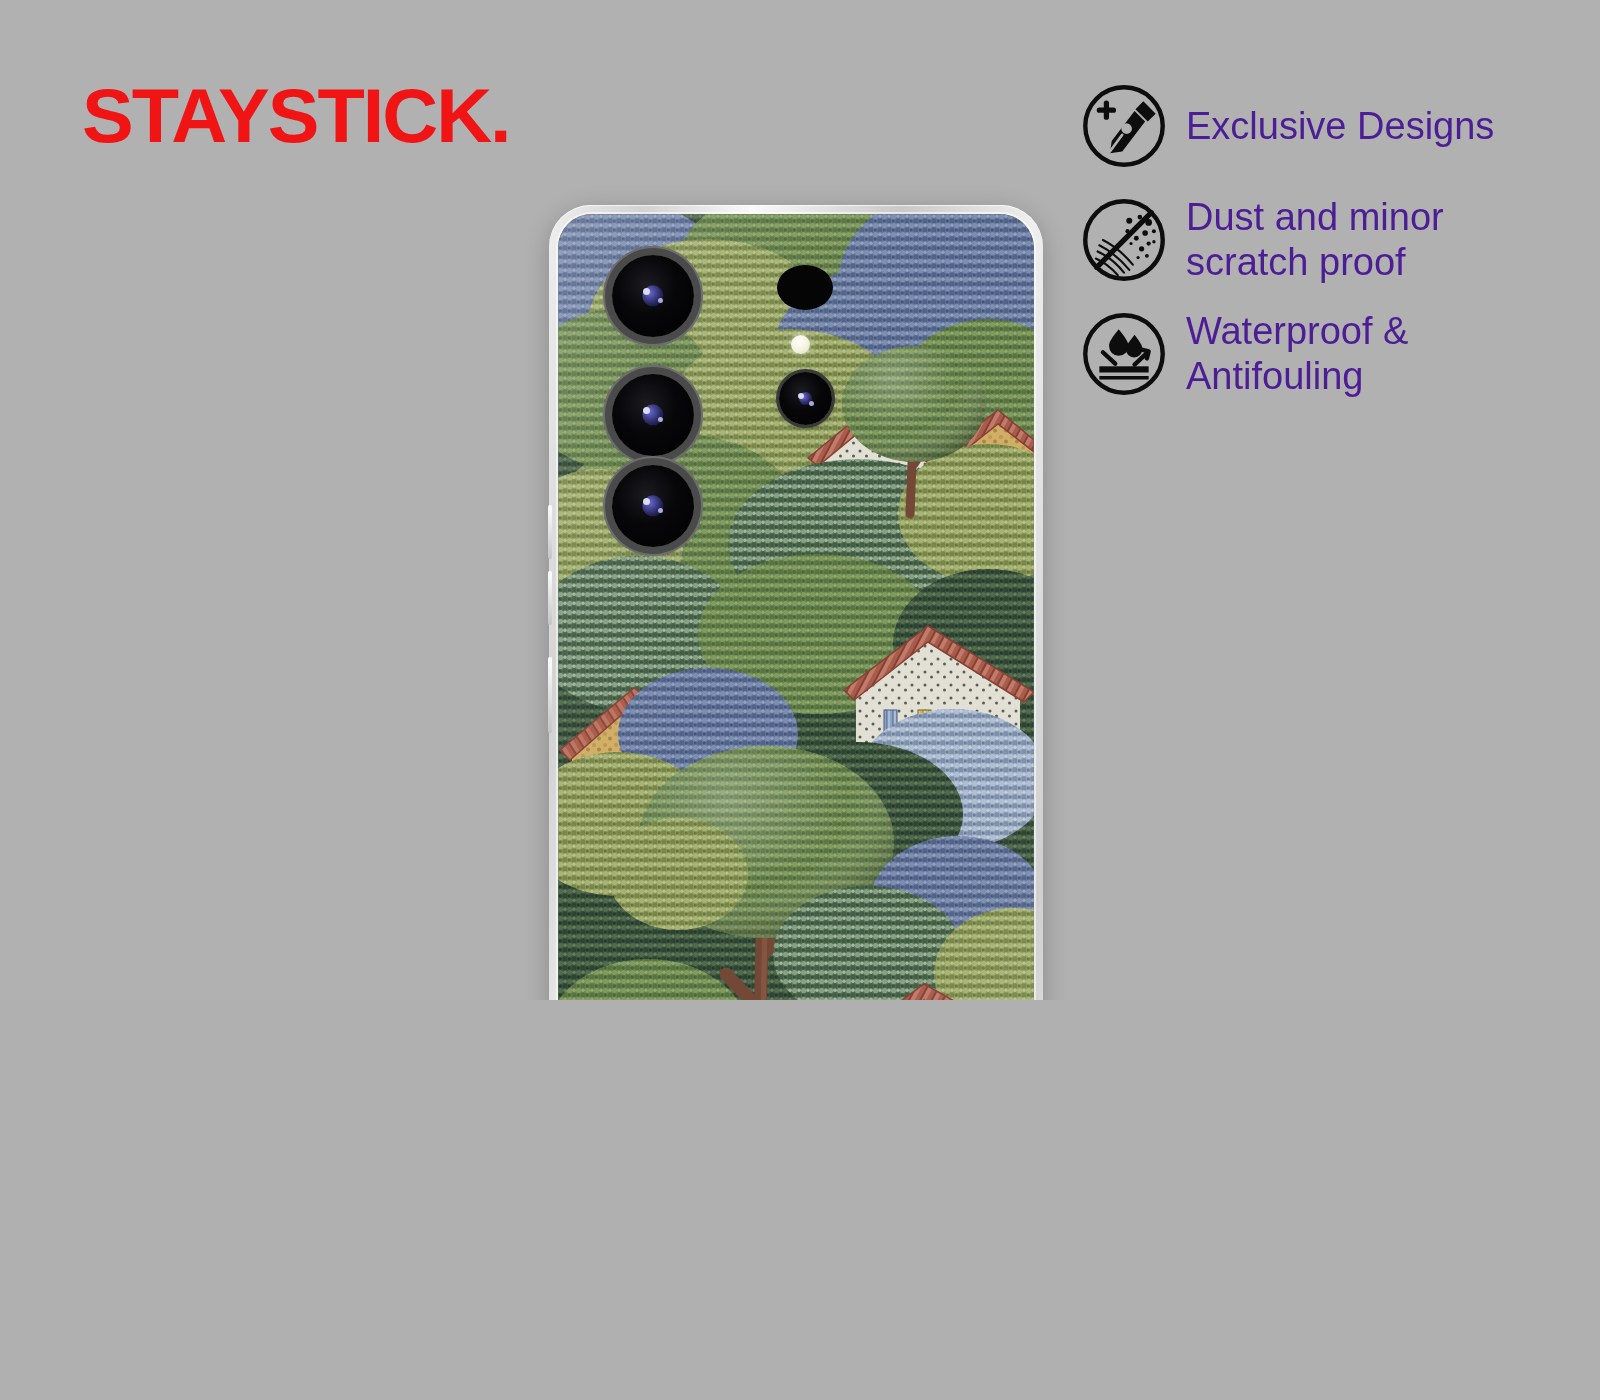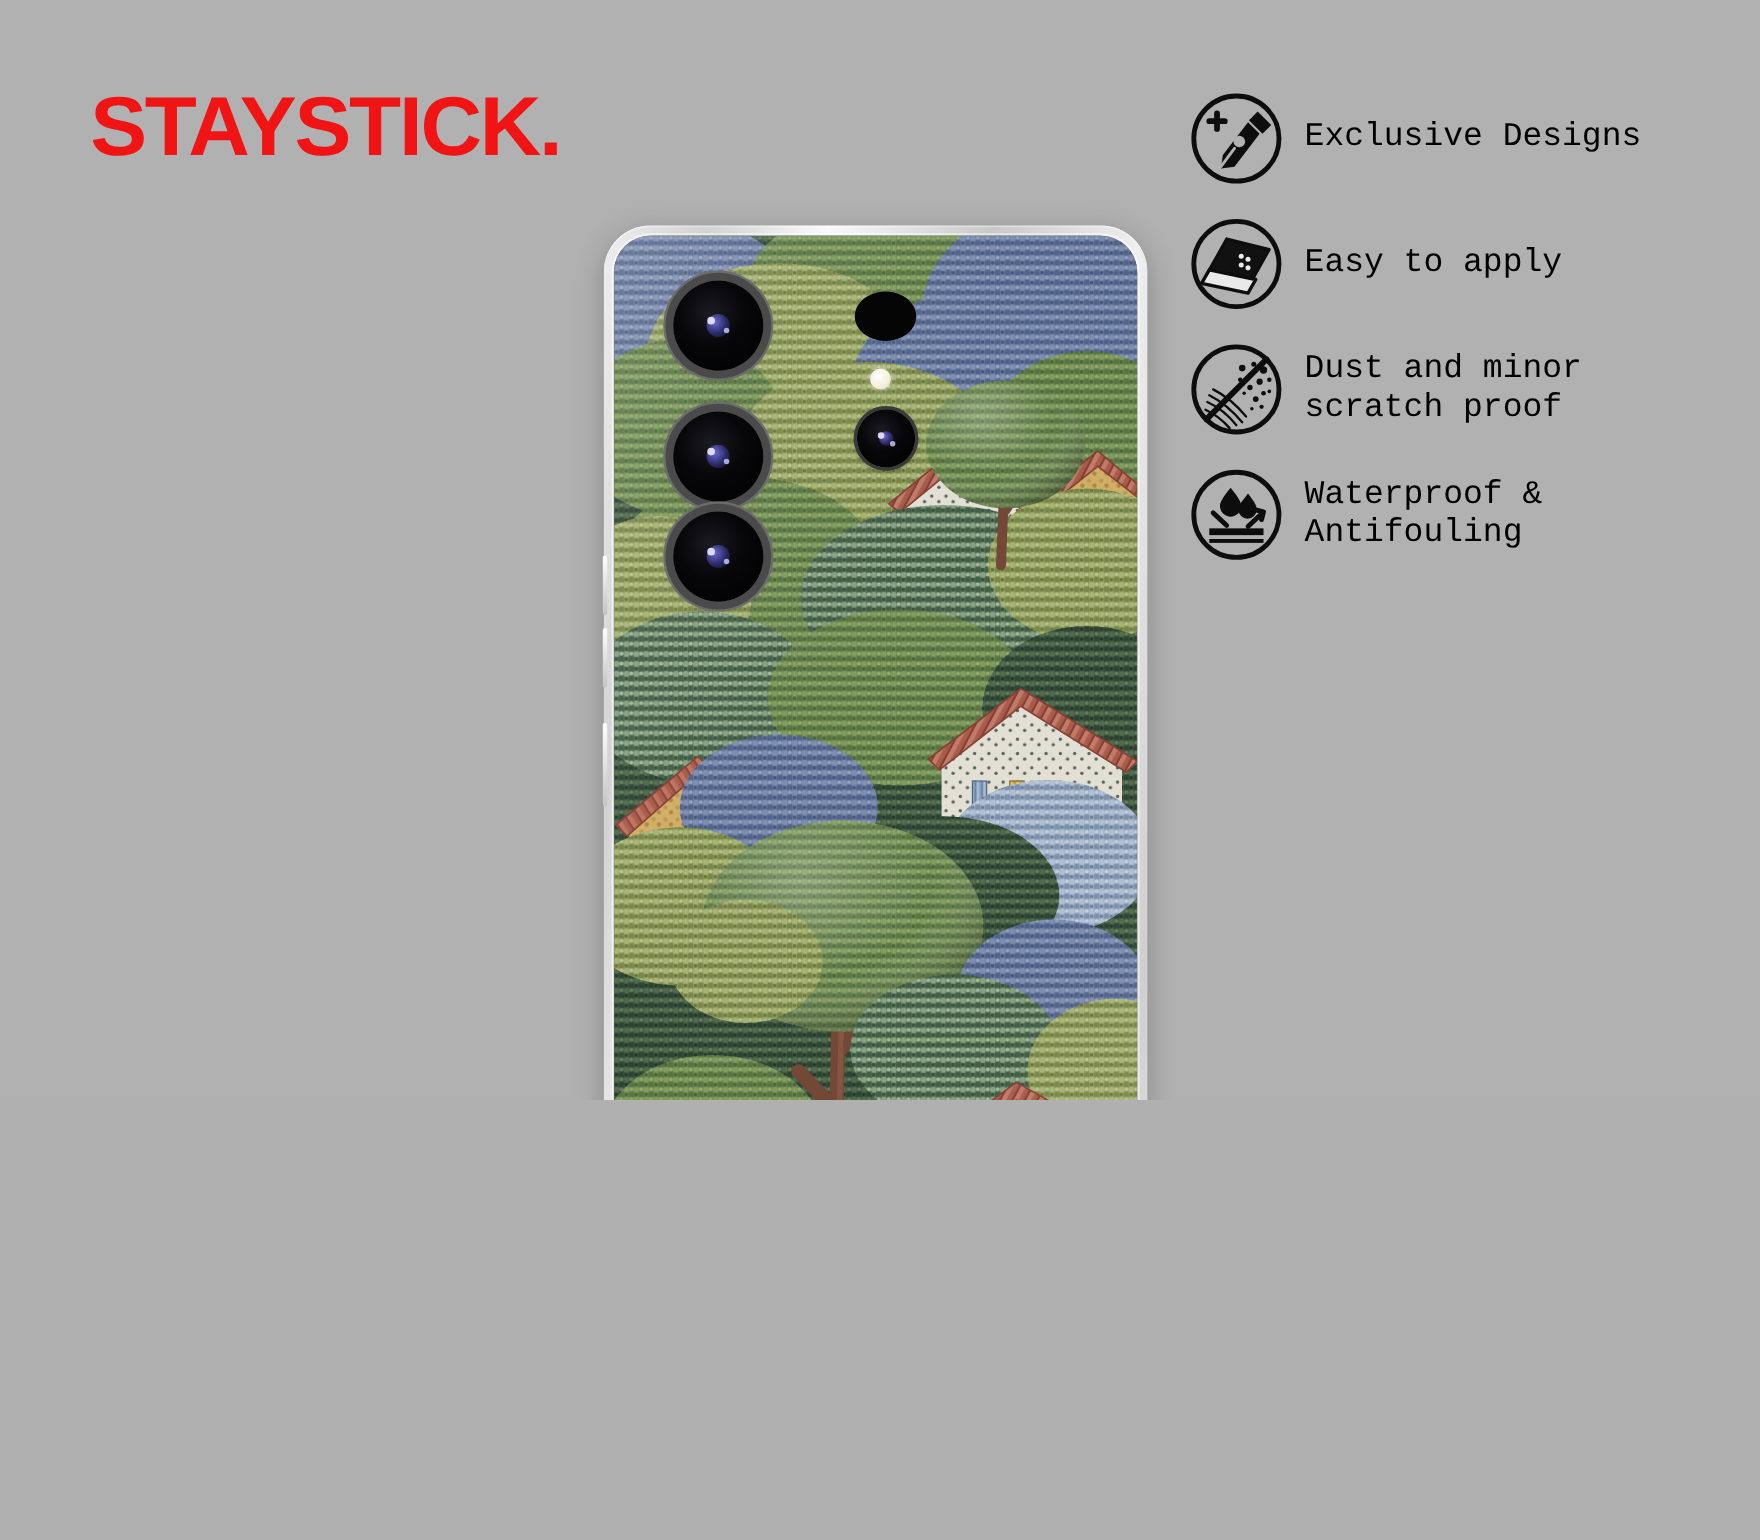--- a/index.html
+++ b/index.html
@@ -51,23 +51,23 @@
     min-height: 92px;
   }
   .feature-icon {
     flex: 0 0 auto;
     width: 88px;
     height: 88px;
     margin-right: 18px;
   }
   .feature-icon svg { display: block; width: 88px; height: 88px; }
   .feature-label {
-    font-family: Liberation Mono, monospace;
-    font-size: 30px;
-    color: #000000;
+    font-family: Liberation Sans, sans-serif;
+    font-size: 38px;
+    color: #4c1d95;
     line-height: 1.18;
     white-space: pre-line;
   }
 
   
   #phone {
     position: absolute;
     left: 549px;
     top: 205px;
     width: 494px;
@@ -182,34 +182,20 @@
           <path d="M22 32 h16 M30 24 v16" stroke="#0d0d0d" stroke-width="6" stroke-linecap="round"></path>
           <path d="M72 22 l14 14 -9 9 -14 -14 z" fill="#0d0d0d"></path>
           <path d="M62 33 l12 12 -26 34 -14 2 2 -14 z" fill="#0d0d0d"></path>
           <circle cx="53" cy="53" r="6" fill="#b1b1b1"></circle>
           <path d="M48 60 L34 79" stroke="#b1b1b1" stroke-width="3" stroke-linecap="round"></path>
         </svg>
       </span>
       <span class="feature-label">Exclusive Designs</span>
     </div>
 
-    <div class="feature-row">
-      <span class="feature-icon">
-        <svg viewBox="0 0 100 100">
-          <circle cx="50" cy="50" r="44" fill="none" stroke="#0d0d0d" stroke-width="5"></circle>
-          <path d="M40 24 L84 35 L66 67 L22 56 z" fill="#111" stroke="#0d0d0d" stroke-width="3" stroke-linejoin="round"></path>
-          <path d="M22 56 L14 70 L62 80 L70 66 z" fill="#e9e9e9" stroke="#0d0d0d" stroke-width="3.5" stroke-linejoin="round"></path>
-          <circle cx="55" cy="42" r="2.6" fill="#e9e9e9"></circle>
-          <circle cx="62" cy="45" r="2.6" fill="#e9e9e9"></circle>
-          <circle cx="55" cy="51" r="2.6" fill="#e9e9e9"></circle>
-          <circle cx="62" cy="54" r="2.6" fill="#e9e9e9"></circle>
-        </svg>
-      </span>
-      <span class="feature-label">Easy to apply</span>
-    </div>
 
     <div class="feature-row">
       <span class="feature-icon">
         <svg viewBox="0 0 100 100">
           <circle cx="50" cy="50" r="44" fill="none" stroke="#0d0d0d" stroke-width="5"></circle>
           <path d="M19 81 L81 19" stroke="#0d0d0d" stroke-width="6" stroke-linecap="round"></path>
           <g fill="#0d0d0d">
             <circle cx="56" cy="28" r="3.4"></circle>
               <circle cx="68" cy="24" r="2.6"></circle>
             <circle cx="78" cy="30" r="3.8"></circle>

